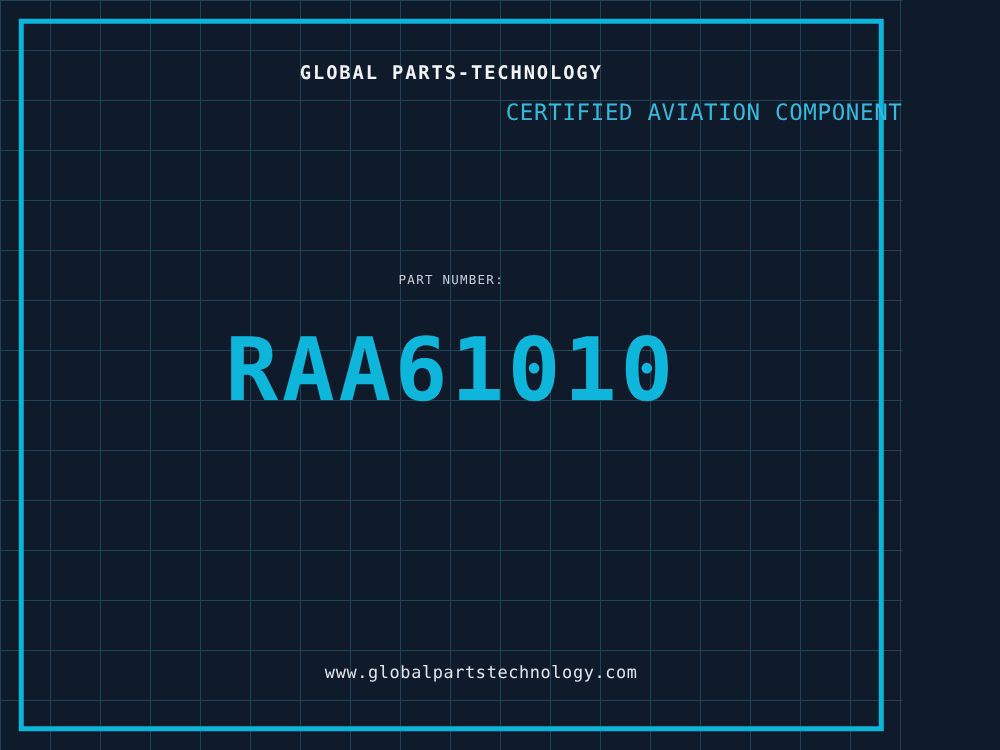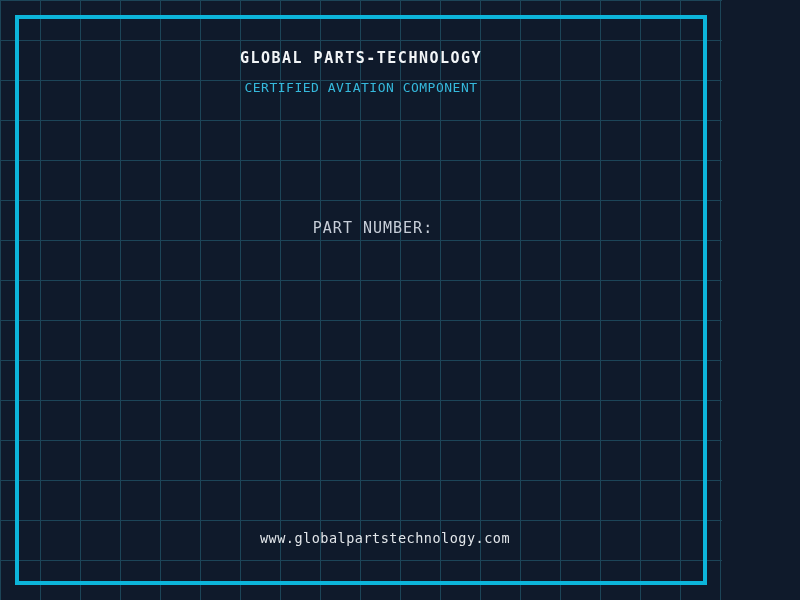--- a/index.html
+++ b/index.html
@@ -55,31 +55,32 @@
     font-weight: bold;
     letter-spacing: 1.5px;
     color: var(--title-white);
     white-space: pre;
   }
   .subtitle {
     position: absolute;
     top: 80px;
     left: 0;
     width: 100%;
-    font-size: 13px;
+    font-size: 18px;
     letter-spacing: 0.5px;
     color: var(--accent-cyan);
     white-space: pre;
+    text-align: right;
   }
   .part-label {
     position: absolute;
     top: 219px;
-    left: 12px;
+    left: 0;
     width: 100%;
-    font-size: 15px;
+    font-size: 10px;
     letter-spacing: 1px;
     color: var(--label-gray);
     white-space: pre;
   }
   .part-number {
     position: absolute;
     top: 260px;
     left: 0;
     width: 100%;
     font-size: 70px;
@@ -104,15 +105,16 @@
 </head>
 <body>
 
 <div class="screen">
   <div class="grid-overlay"></div>
   <div class="frame"></div>
   <div class="content">
     <div class="title">GLOBAL PARTS-TECHNOLOGY</div>
     <div class="subtitle">CERTIFIED AVIATION COMPONENT</div>
     <div class="part-label">PART NUMBER:</div>
+    <div class="part-number">RAA61010</div>
     <div class="footer-url">www.globalpartstechnology.com</div>
   </div>
 </div>
 
 </body></html>

